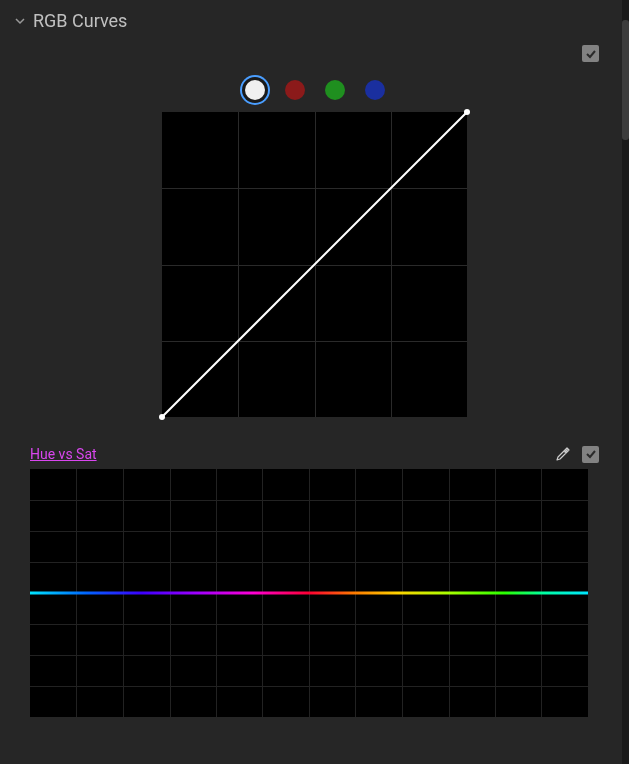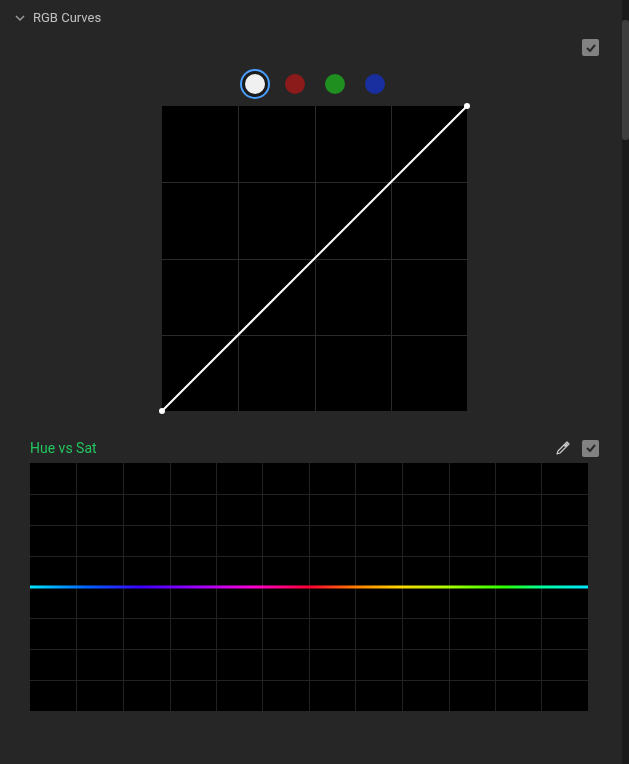--- a/index.html
+++ b/index.html
@@ -49,21 +49,21 @@
       height: 10px;
       display: flex;
       align-items: center;
       justify-content: center;
     }
     .chevron svg {
       fill: #999;
     }
     .panel-title {
       color: #c0c0c0;
-      font-size: 13px;
+      font-size: 18px;
     }
     .checkbox-row {
       display: flex;
       justify-content: flex-end;
       padding: 6px 30px 0 0;
     }
     .checkbox {
       width: 17px;
       height: 17px;
       background: #828282;
@@ -138,22 +138,23 @@
       transform: translate(-50%, -50%);
     }
     
     .sub-header {
       display: flex;
       justify-content: space-between;
       align-items: center;
       padding: 8px 30px 6px 30px;
     }
     .sub-title {
-      color: #22c55e;
+      color: #d946ef;
       font-size: 14px;
+      text-decoration: underline;
     }
     .sub-tools {
       display: flex;
       gap: 10px;
       align-items: center;
     }
     .eyedropper {
       width: 18px;
       height: 18px;
       cursor: pointer;

